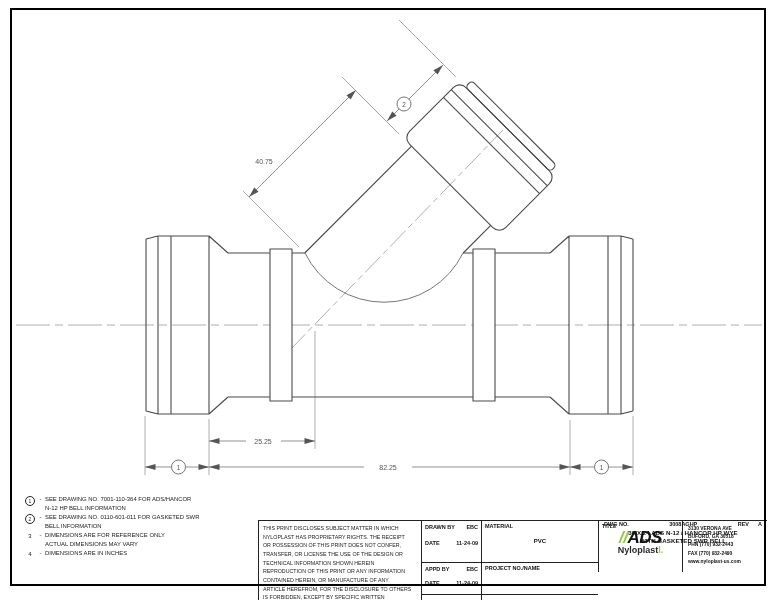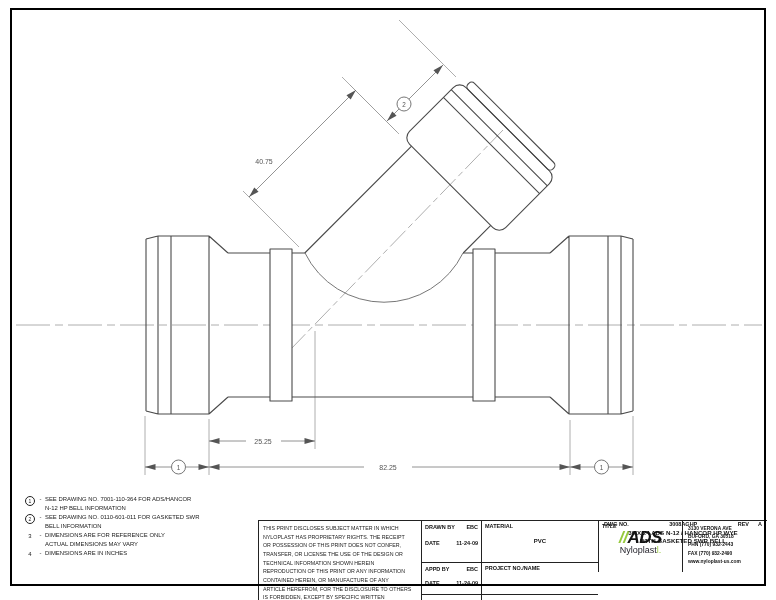--- a/index.html
+++ b/index.html
@@ -35,21 +35,21 @@
   .r2 { top:41px; height:32px; border-top:1px solid #222; }
   .r3 { top:73px; height:21px; border-top:1px solid #222; }
   .kv { display:flex; justify-content:space-between; padding:0 3px; font-size:5.5px; font-weight:bold; }
   .mt3 { margin-top:3px; } .mt10 { margin-top:10px; } .mt8 { margin-top:8px; } .mt7 { margin-top:7px; }
   .lbl { font-size:5.5px; font-weight:bold; padding:2px 0 0 3px; }
   .valcenter { text-align:center; font-size:6px; font-weight:bold; margin-top:9px; }
   .scalerow { display:flex; justify-content:space-between; padding:7px 8px 0 4px; font-size:5.5px; font-weight:bold; }
   .logo { position:absolute; left:0; top:0; width:83px; height:51px; text-align:center; }
   .adsline { font-style:italic; font-weight:900; font-size:17px; line-height:17px; margin-top:8px;
              letter-spacing:-0.5px; color:#121212; }
-  .nypline { font-size:9px; font-weight:normal; color:#26252d; margin-top:-1px; }
+  .nypline { font-size:9px; font-weight:bold; color:#26252d; margin-top:-1px; }
   .addr { position:absolute; left:83px; right:0; top:0; bottom:0; border-left:1px solid #222;
           padding:4px 0 0 5px; }
   .addr div { font-size:4.9px; font-weight:bold; line-height:8.2px; white-space:nowrap; }
   .tlabel { position:absolute; left:3px; top:2px; font-size:5.2px; font-weight:bold; }
   .ttitle { text-align:center; margin-top:8px; font-size:6.2px; font-weight:bold; line-height:7.5px; }
   .dwgrow { display:flex; align-items:center; height:100%; padding:0 5px; font-size:5.5px; font-weight:bold; }
   .dwgno { flex:1; text-align:center; }
   .revval { margin-left:9px; }
 </style>
 </head>

